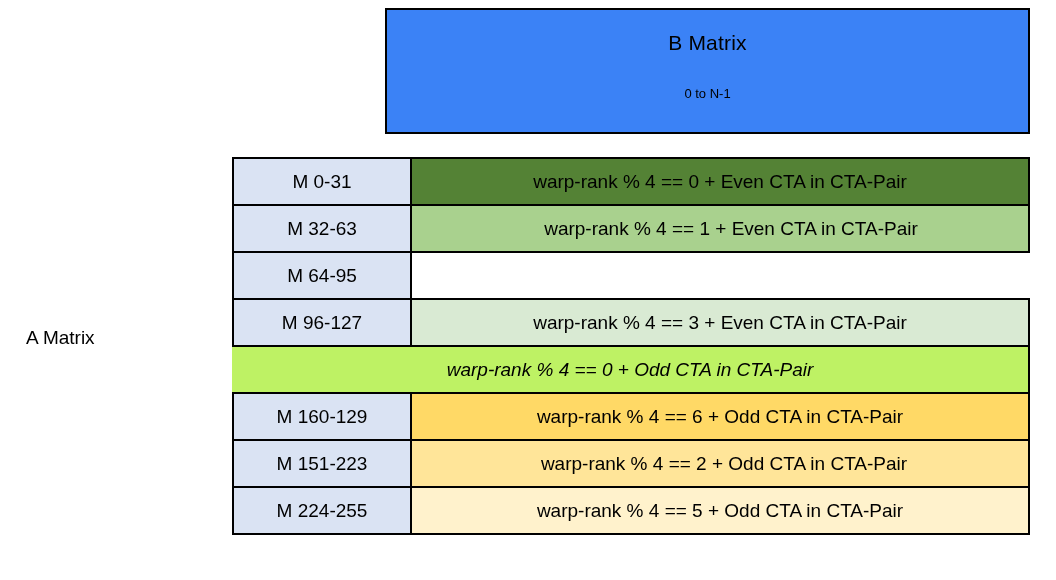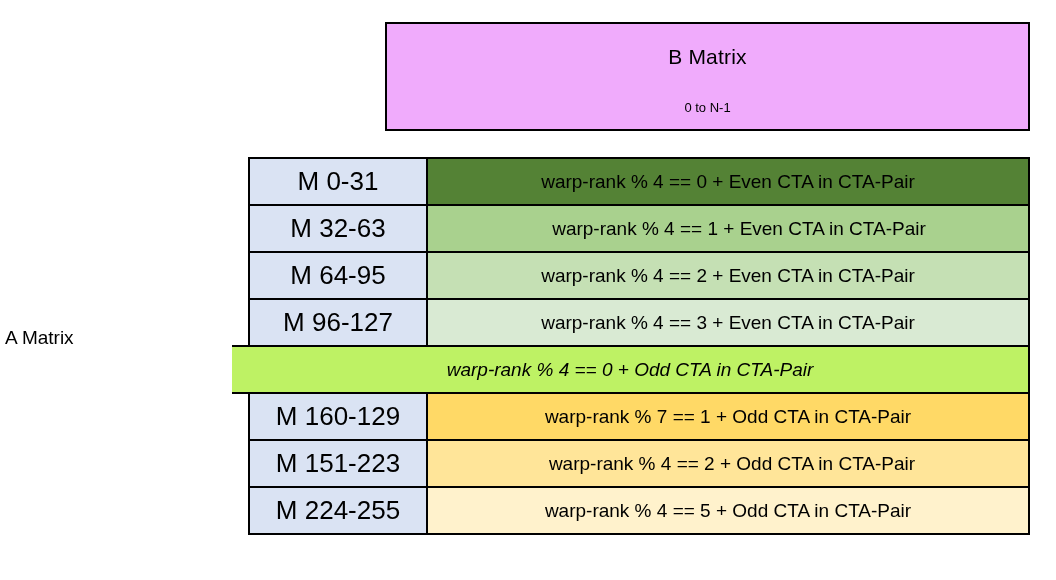--- a/index.html
+++ b/index.html
@@ -13,46 +13,46 @@
     font-family: "Liberation Sans", sans-serif;
     color: #000000;
     overflow: hidden;
     position: relative;
   }
 
   
   #b-matrix-box {
     position: absolute;
     left: 385px;
-    top: 22px;
+    top: 8px;
     width: 645px;
-    height: 109px;
+    height: 126px;
     box-sizing: border-box;
     border: 2px solid #000000;
-    background: #f0abfc;
+    background: #3b82f6;
     display: flex;
     flex-direction: column;
     align-items: center;
   }
   #b-matrix-title {
     font-size: 21px;
     line-height: 1;
     margin-top: 22px;
     letter-spacing: 0.2px;
   }
   #b-matrix-range {
     font-size: 13px;
     line-height: 1;
     margin-top: 34px;
   }
 
   
   #a-matrix-label {
     position: absolute;
-    left: 5px;
+    left: 26px;
     top: 328px;
     font-size: 19px;
     line-height: 1;
     white-space: nowrap;
   }
 
   
   #matrix-grid {
     position: absolute;
     left: 232px;
@@ -69,23 +69,22 @@
     margin-top: 0;
   }
   .row-label {
     width: 180px;
     box-sizing: border-box;
     border: 2px solid #000000;
     background: #DAE3F3;
     display: flex;
     align-items: center;
     justify-content: center;
-    font-size: 26px;
+    font-size: 19px;
     white-space: nowrap;
-    margin-left: 16px;
   }
   .row-desc {
     flex: 1;
     box-sizing: border-box;
     border: 2px solid #000000;
     border-left: none;
     margin-left: 0;
     display: flex;
     align-items: center;
     justify-content: center;
@@ -107,32 +106,31 @@
     <div class="matrix-row">
       <div class="row-label">M 0-31</div>
       <div class="row-desc" style="background: rgb(84, 130, 53);">warp-rank % 4 == 0  + Even CTA in CTA-Pair</div>
     </div>
     <div class="matrix-row">
       <div class="row-label">M 32-63</div>
       <div class="row-desc" style="background: rgb(169, 209, 142); padding-left: 22px;">warp-rank % 4 == 1  + Even CTA in CTA-Pair</div>
     </div>
     <div class="matrix-row">
       <div class="row-label">M 64-95</div>
-      <div class="row-desc" style="background: rgb(197, 224, 180);">warp-rank % 4 == 2  + Even CTA in CTA-Pair</div>
     </div>
     <div class="matrix-row">
       <div class="row-label">M 96-127</div>
       <div class="row-desc" style="background: rgb(217, 234, 211);">warp-rank % 4 == 3  + Even CTA in CTA-Pair</div>
     </div>
     <div class="matrix-row">
       <div class="row-desc" style="background: #bef264; font-style: italic;">warp-rank % 4 == 0  + Odd CTA in CTA-Pair</div>
     </div>
     <div class="matrix-row">
       <div class="row-label">M 160-129</div>
-      <div class="row-desc" style="background: rgb(255, 217, 102);">warp-rank % 7 == 1  + Odd CTA in CTA-Pair</div>
+      <div class="row-desc" style="background: rgb(255, 217, 102);">warp-rank % 4 == 6  + Odd CTA in CTA-Pair</div>
     </div>
     <div class="matrix-row">
       <div class="row-label">M 151-223</div>
       <div class="row-desc" style="background: rgb(255, 229, 153); padding-left: 8px;">warp-rank % 4 == 2  + Odd CTA in CTA-Pair</div>
     </div>
     <div class="matrix-row">
       <div class="row-label">M 224-255</div>
       <div class="row-desc" style="background: rgb(255, 242, 204);">warp-rank % 4 == 5  + Odd CTA in CTA-Pair</div>
     </div>
   </div>

